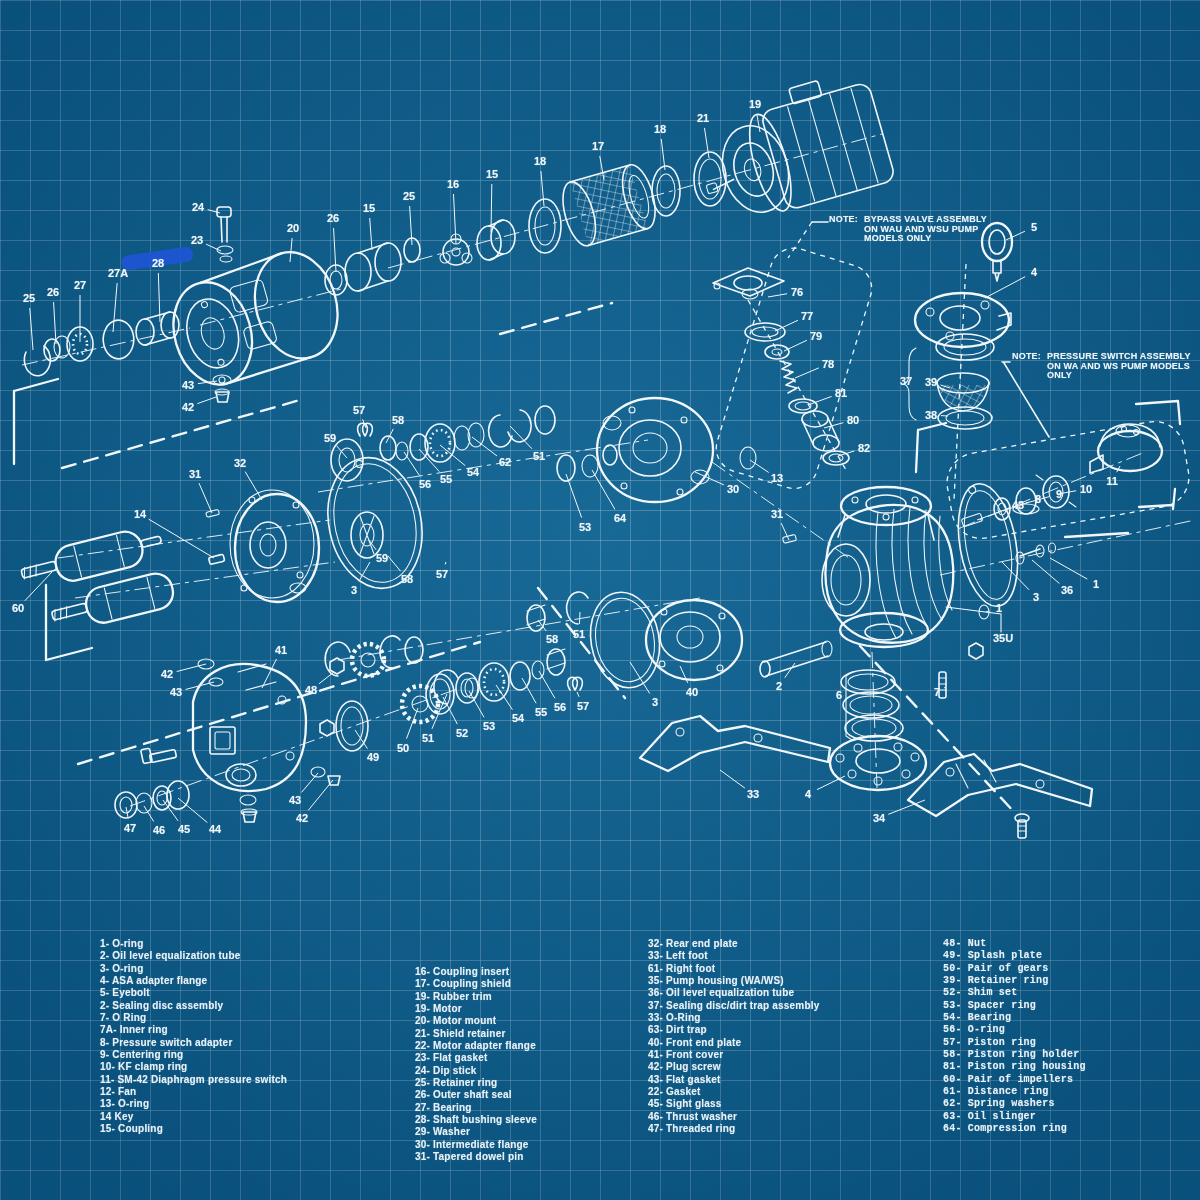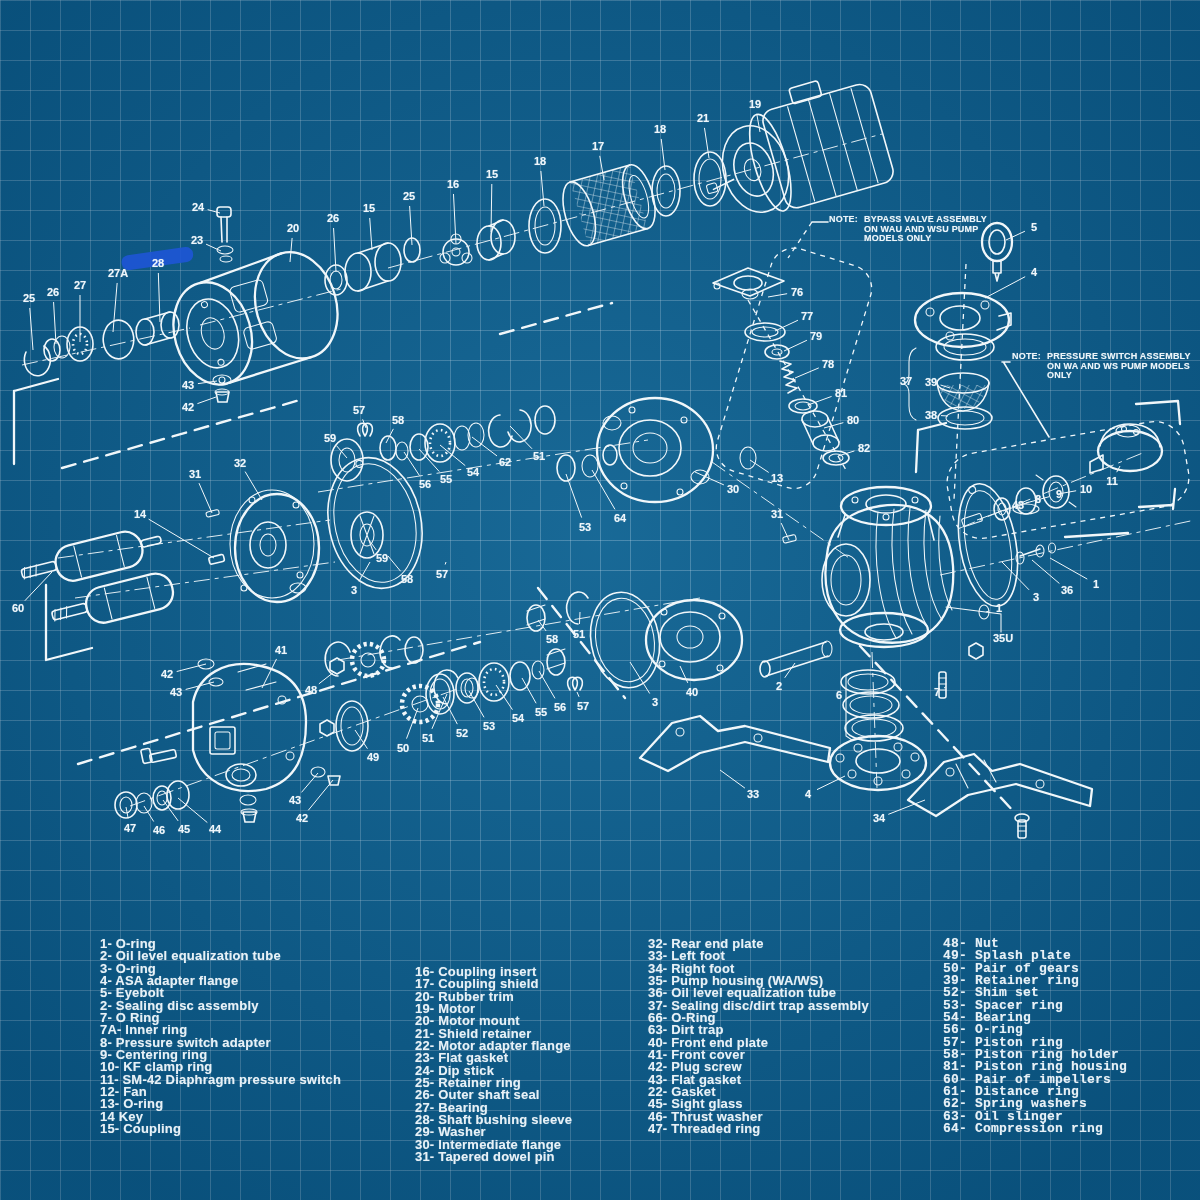--- a/index.html
+++ b/index.html
@@ -19,21 +19,21 @@
   svg .dash{stroke:#f1f7fa;fill:none;stroke-width:2.4;stroke-dasharray:14 9;stroke-linecap:round;}
   svg .dashf{stroke:#f1f7fa;fill:none;stroke-width:1.3;stroke-dasharray:5 5;}
   svg .axis{stroke:#f1f7fa;fill:none;stroke-width:1;stroke-dasharray:16 5 4 5;opacity:.92;}
   svg .dots{stroke:#f1f7fa;fill:none;stroke-width:2.6;stroke-dasharray:1.6 3.4;}
   svg .gear{stroke:#f1f7fa;fill:none;stroke-width:4.5;stroke-dasharray:3.2 3.2;}
   svg text.callout{fill:#eef6fb;font-family:"Liberation Sans",sans-serif;font-size:11px;font-weight:bold;text-shadow:0 0 1px rgba(255,255,255,.5);}
   .note{position:absolute;color:#ecf5fa;font-size:9px;font-weight:bold;line-height:9.6px;
         letter-spacing:.2px;display:flex;gap:6px;text-shadow:0 0 1px rgba(255,255,255,.45);}
   .note .nlabel{white-space:nowrap;text-align:center;}
   .parts{position:absolute;left:0;top:938px;width:1200px;height:210px;}
-  .pcol{position:absolute;top:0;color:#e7f1f7;font-size:13px;font-weight:bold;
+  .pcol{position:absolute;top:0;color:#e7f1f7;font-size:10px;font-weight:bold;
         line-height:12.35px;white-space:nowrap;letter-spacing:.2px;
         text-shadow:0 0 1px rgba(255,255,255,.4);}
 </style>
 </head>
 <body>
 
 <div class="stage">
 
 <svg width="1200" height="1200" viewBox="0 0 1200 1200">
   <defs>
@@ -667,43 +667,43 @@
         <div>10- KF clamp ring</div>
         <div>11- SM-42 Diaphragm pressure switch</div>
         <div>12- Fan</div>
         <div>13- O-ring</div>
         <div>14 Key</div>
         <div>15- Coupling</div>
       </div>
       <div class="pcol" style="left: 415px; margin-top: 28px;">
         <div>16- Coupling insert</div>
         <div>17- Coupling shield</div>
-        <div>20- Rubber trim</div>
+        <div>19- Rubber trim</div>
         <div>19- Motor</div>
         <div>20- Motor mount</div>
         <div>21- Shield retainer</div>
         <div>22- Motor adapter flange</div>
         <div>23- Flat gasket</div>
         <div>24- Dip stick</div>
         <div>25- Retainer ring</div>
         <div>26- Outer shaft seal</div>
         <div>27- Bearing</div>
         <div>28- Shaft bushing sleeve</div>
         <div>29- Washer</div>
         <div>30- Intermediate flange</div>
         <div>31- Tapered dowel pin</div>
       </div>
       <div class="pcol" style="left: 648px;">
         <div>32- Rear end plate</div>
         <div>33- Left foot</div>
-        <div>34- Right foot</div>
+        <div>61- Right foot</div>
         <div>35- Pump housing (WA/WS)</div>
         <div>36- Oil level equalization tube</div>
         <div>37- Sealing disc/dirt trap assembly</div>
-        <div>66- O-Ring</div>
+        <div>33- O-Ring</div>
         <div>63- Dirt trap</div>
         <div>40- Front end plate</div>
         <div>41- Front cover</div>
         <div>42- Plug screw</div>
         <div>43- Flat gasket</div>
         <div>22- Gasket</div>
         <div>45- Sight glass</div>
         <div>46- Thrust washer</div>
         <div>47- Threaded ring</div>
       </div>

